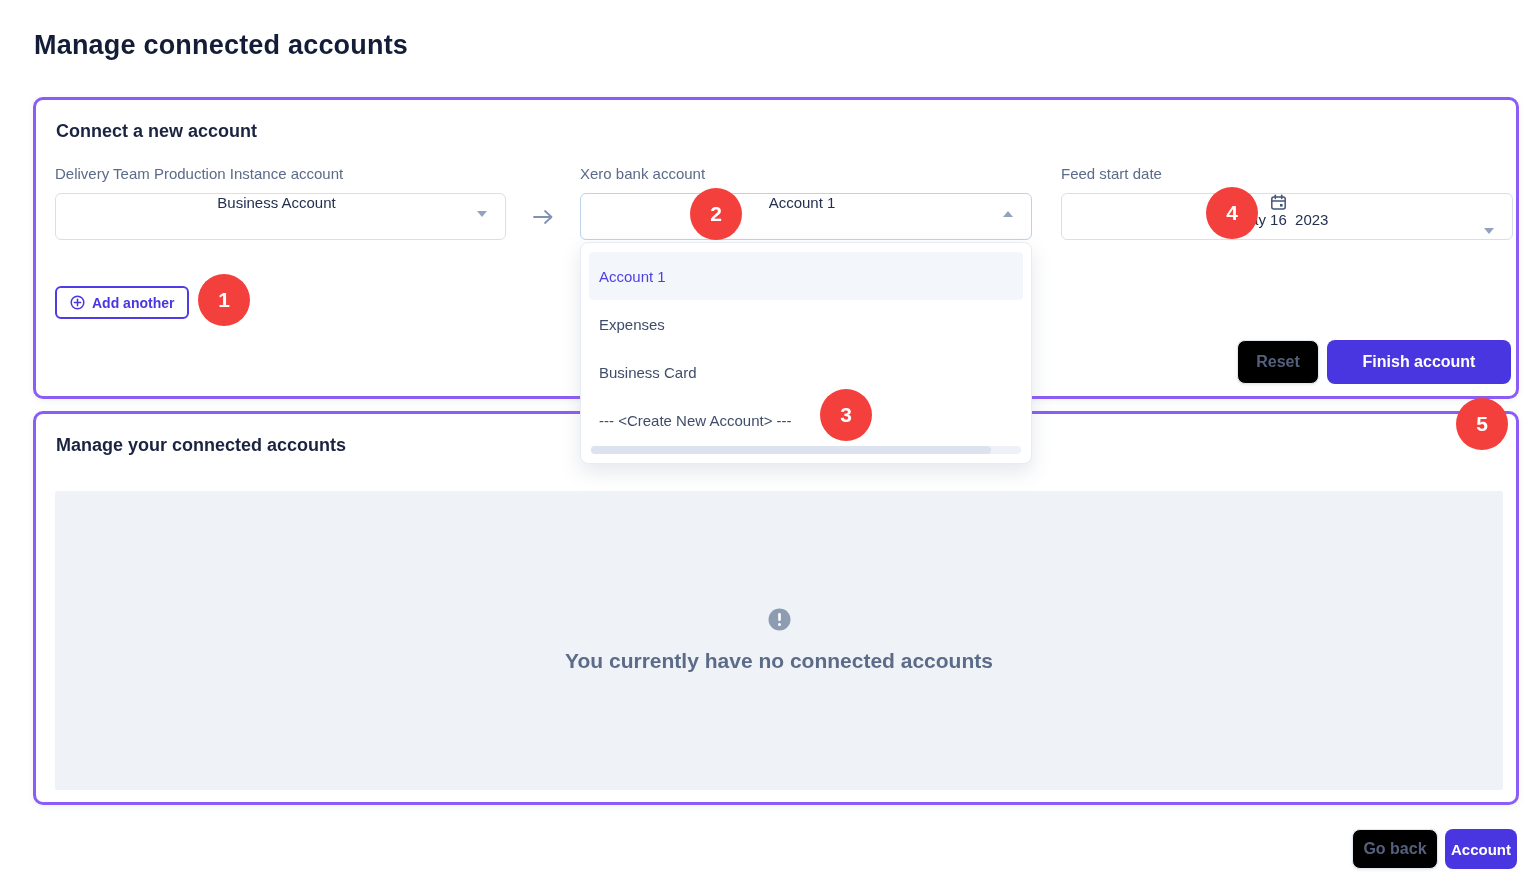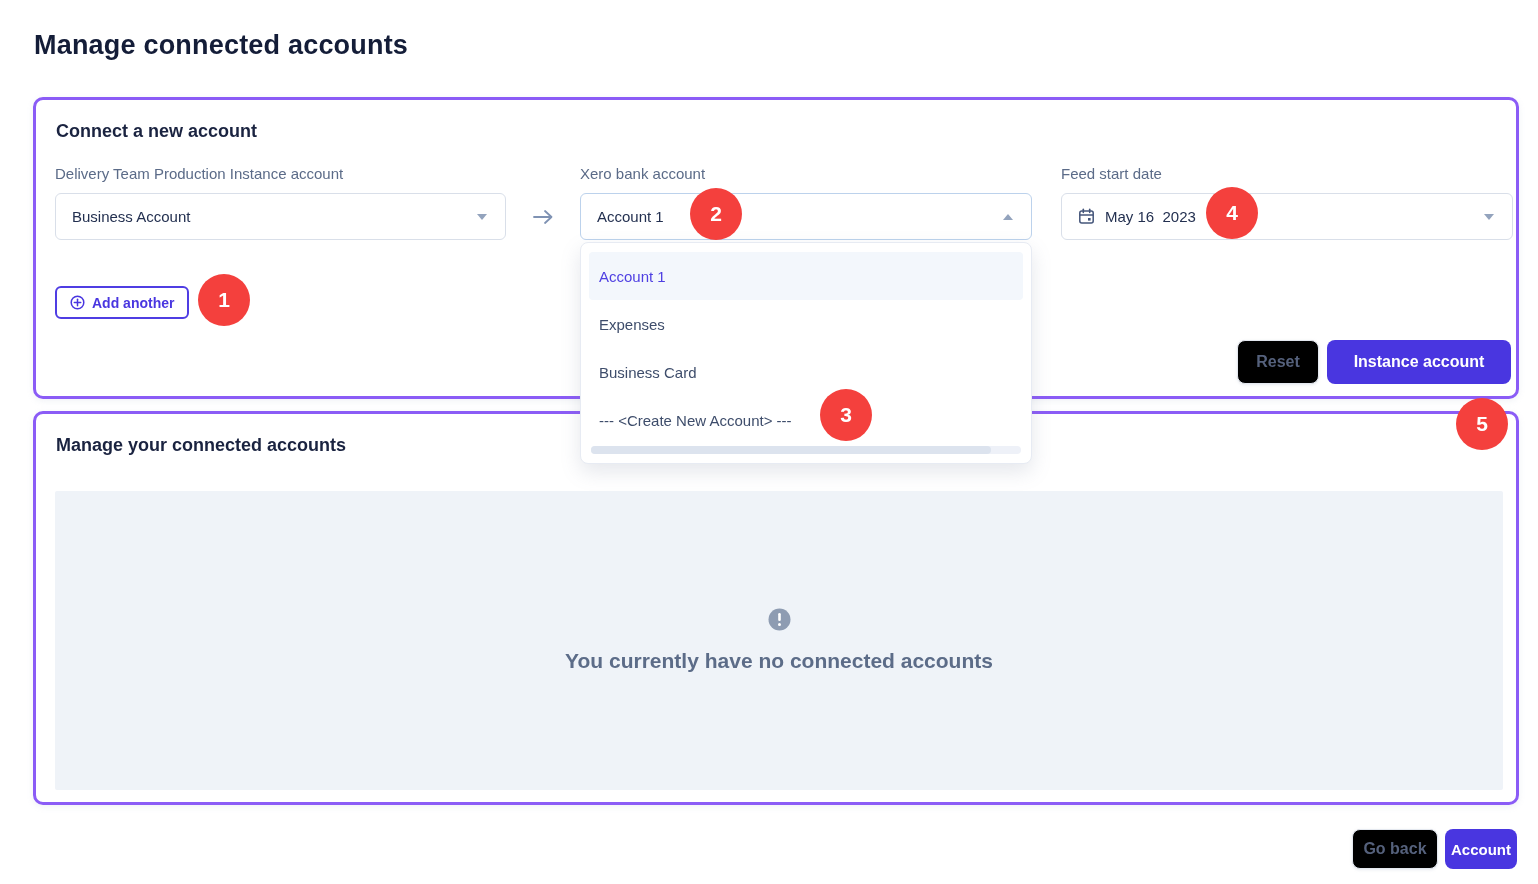--- a/index.html
+++ b/index.html
@@ -53,22 +53,23 @@
 
   .select {
     position: absolute;
     top: 93px;
     height: 47px;
     background: #ffffff;
     border: 1px solid #d9dfe9;
     border-radius: 6px;
     display: flex;
     align-items: center;
-    padding: 0 18px 0 16px;
+    padding: 0 18px 0 10px;
     cursor: pointer;
+    flex-direction: column;
   }
   .select-source { left: 19px;  width: 451px; }
   .select-xero   { left: 544px; width: 452px; border-color: #bcd2ec; }
   .select-date   { left: 1025px; width: 452px; }
   .select-value {
     font-size: 15px;
     color: #233050;
     white-space: pre;
   }
   .caret-down, .caret-up {
@@ -271,21 +272,21 @@
     <button class="add-another-btn">
       <svg width="15" height="15" viewBox="0 0 15 15" fill="none">
         <circle cx="7.5" cy="7.5" r="6.3" stroke="#4936e0" stroke-width="1.5" fill="none"></circle>
         <line x1="7.5" y1="4.3" x2="7.5" y2="10.7" stroke="#4936e0" stroke-width="1.5" stroke-linecap="round"></line>
         <line x1="4.3" y1="7.5" x2="10.7" y2="7.5" stroke="#4936e0" stroke-width="1.5" stroke-linecap="round"></line>
       </svg>
       <span>Add another</span>
     </button>
 
     <button class="btn btn-secondary reset-btn">Reset</button>
-    <button class="btn btn-primary connect-btn">Instance account</button>
+    <button class="btn btn-primary connect-btn">Finish account</button>
   </section>
 
   <section class="card card-manage">
     <h2 class="card-heading">Manage your connected accounts</h2>
     <div class="empty-panel">
       <svg class="empty-icon" width="23" height="23" viewBox="0 0 23 23">
         <circle cx="11.5" cy="11.5" r="11" fill="#8e9cb2"></circle>
         <rect x="10.2" y="5" width="2.6" height="8" rx="1.3" fill="#ffffff"></rect>
         <circle cx="11.5" cy="16.5" r="1.5" fill="#ffffff"></circle>
       </svg>

